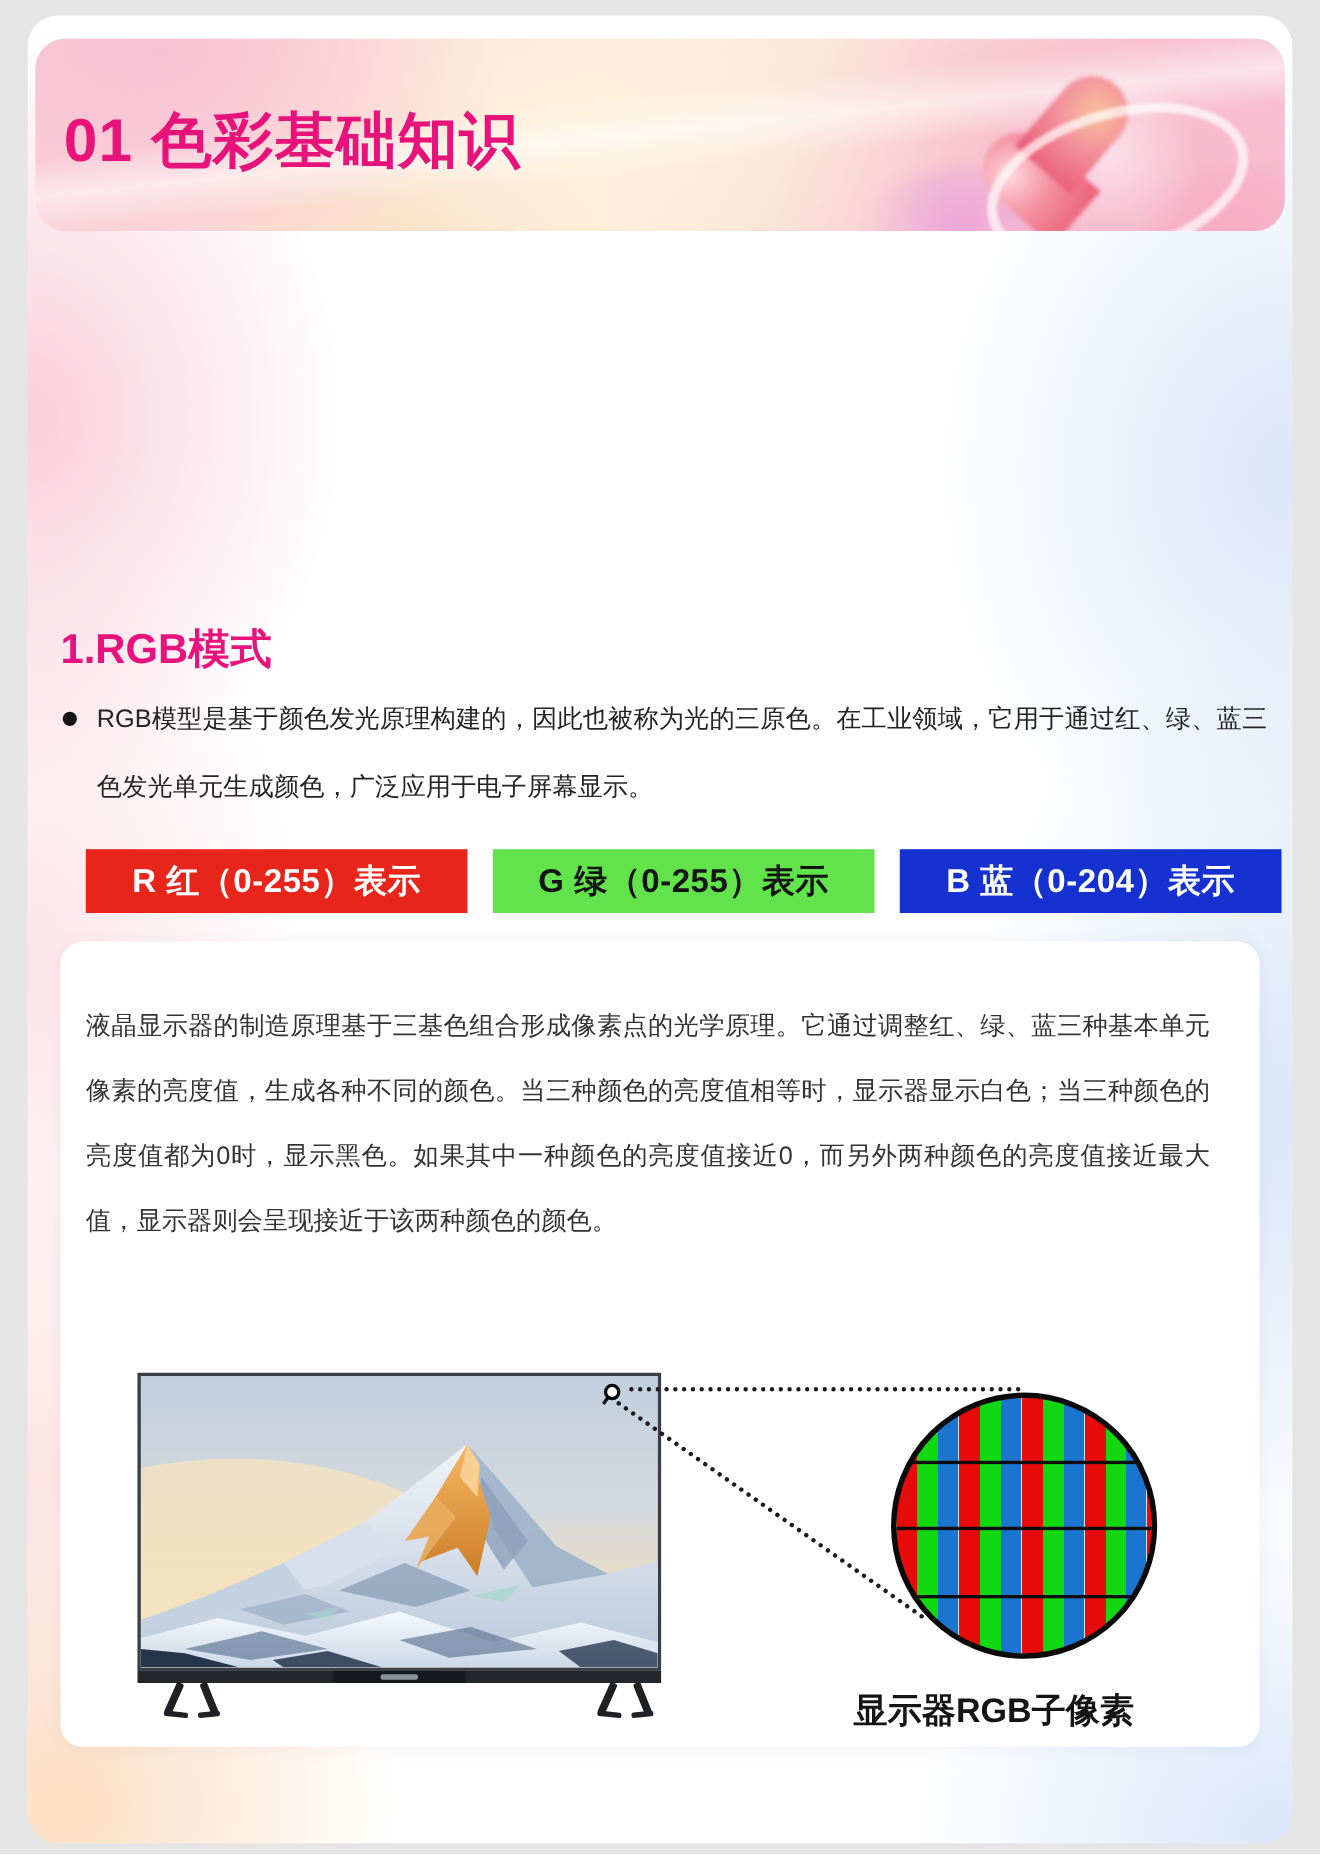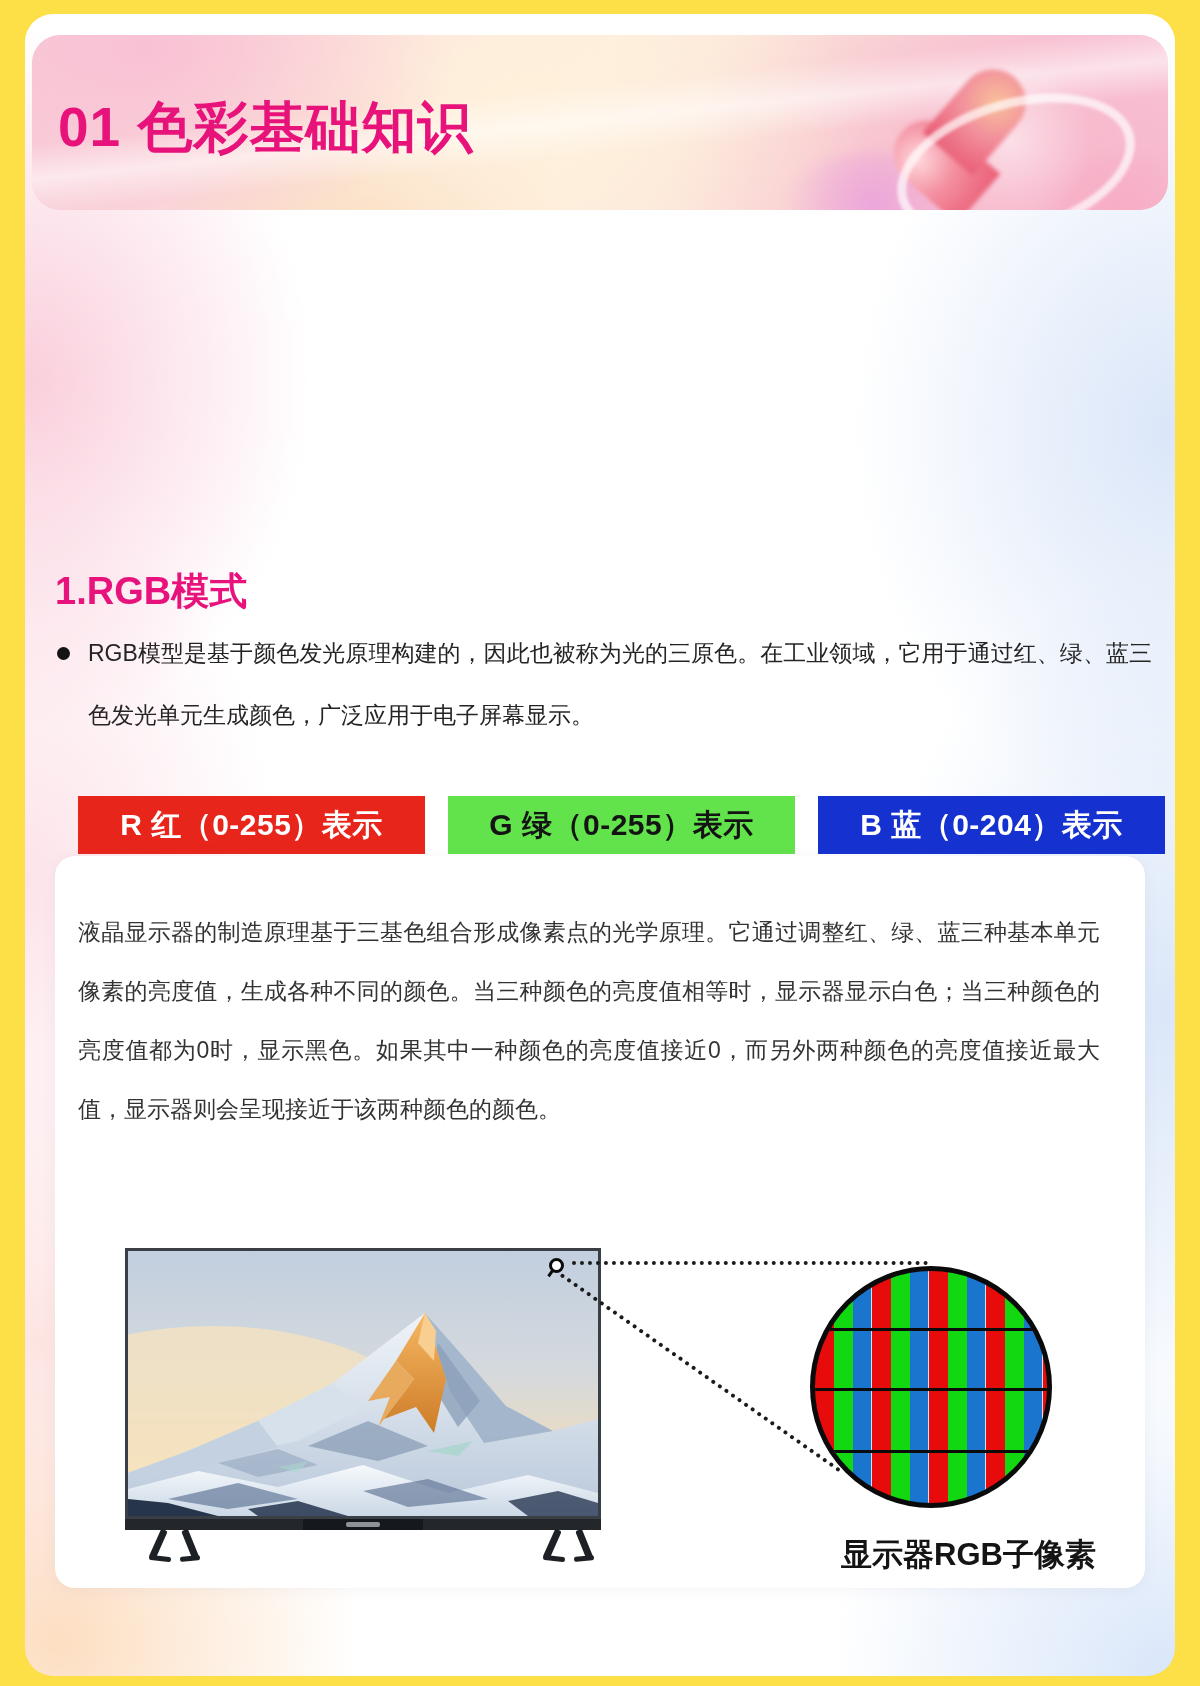--- a/index.html
+++ b/index.html
@@ -1,17 +1,17 @@
 <!DOCTYPE html>
 <html><head>
 <meta charset="utf-8">
 <style>
   html,body{margin:0;padding:0;}
   .page{
-    position:relative; width:1200px; height:1686px; background:#fde047;
+    position:relative; width:1200px; height:1686px; background:#e5e5e5;
     font-family:"Liberation Sans","DejaVu Sans",sans-serif; overflow:hidden;
   }
   
   .content-bg{
     position:absolute; left:25px; right:25px; top:14px; bottom:10px;
     border-radius:28px;
     background:
       radial-gradient(ellipse 420px 520px at 0% 22%, rgba(248,186,205,0.70), rgba(248,186,205,0) 68%),
       radial-gradient(ellipse 360px 560px at 0% 52%, rgba(250,205,216,0.55), rgba(250,205,216,0) 70%),
       radial-gradient(ellipse 300px 420px at 1% 80%, rgba(251,195,190,0.45), rgba(251,195,190,0) 70%),
@@ -101,21 +101,21 @@
     flex:1; font-size:23px; line-height:62px; color:#242424; font-weight:500;
     text-align:justify;
   }
   
   .rgb-boxes{
     position:absolute; left:78px; top:772px; width:1090px;
     display:flex; gap:23px;
   }
   .rgb-box{
     width:347px; height:58px; display:flex; align-items:center; justify-content:center;
-    font-size:30px; font-weight:600; letter-spacing:0.5px;margin-top:24px;
+    font-size:30px; font-weight:600; letter-spacing:0.5px;
   }
   
   .lcd-card{
     position:absolute; left:55px; top:856px; width:1090px; height:732px;
     background:#ffffff; border-radius:20px;
     box-shadow:0 2px 14px rgba(160,150,170,0.10);
   }
   .lcd-text{
     position:absolute; left:78px; top:880px; width:1022px;
     font-size:23px; line-height:59px; color:#333333; font-weight:500;
@@ -168,21 +168,21 @@
     background:repeating-linear-gradient(90deg,
       #e80b0b 0px, #e80b0b 19px,
       #12d812 19px, #12d812 38px,
       #1a75cf 38px, #1a75cf 56px,
       #cfe0ee 56px, #cfe0ee 57px);
   }
   .subpixel-circle .hline{ position:absolute; left:0; width:100%; height:3px; background:#0b0b0b; }
   .hline.h1{ top:57px; } .hline.h2{ top:117px; } .hline.h3{ top:179px; }
   .fig-caption{
     position:absolute; left:776px; top:1535px; width:320px;
-    font-size:31px; line-height:40px; font-weight:700; color:#141414; text-align:right;
+    font-size:31px; line-height:40px; font-weight:700; color:#141414; text-align:left;
   }
 </style>
 </head>
 <body>
 
 <div class="page">
   <div class="content-bg"></div>
 
   <div class="banner">
     <div class="sheen"></div>

